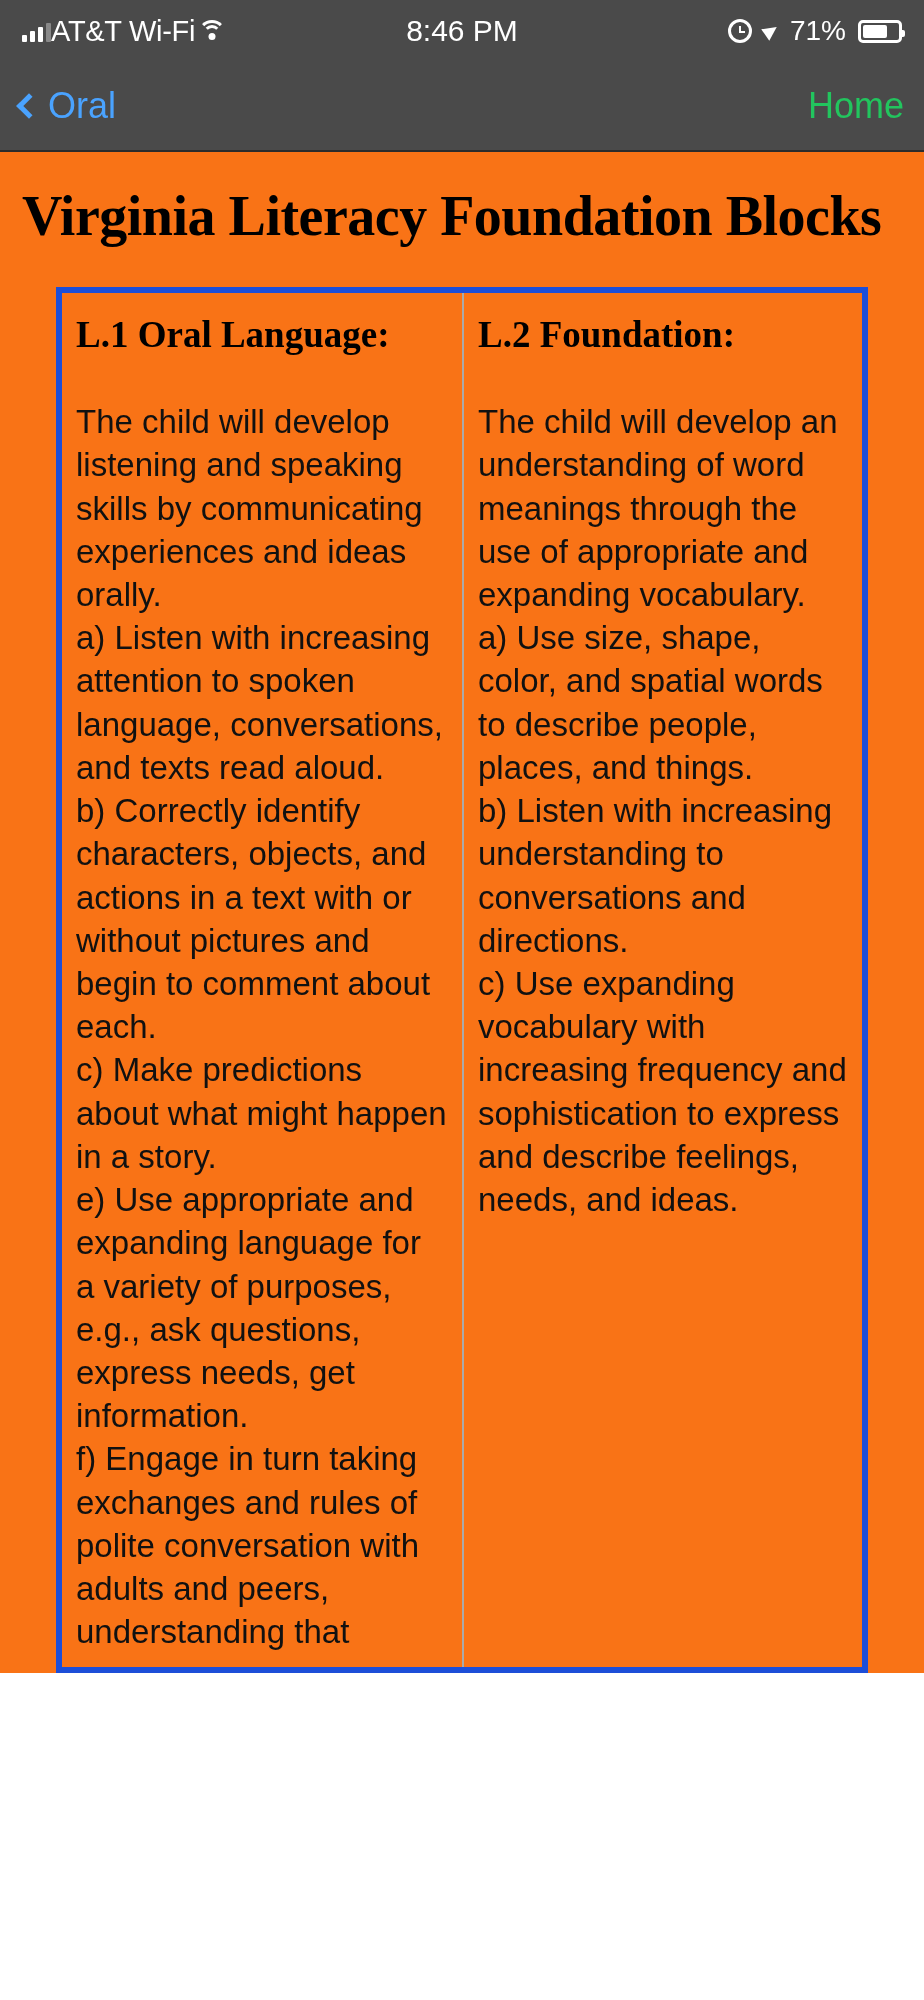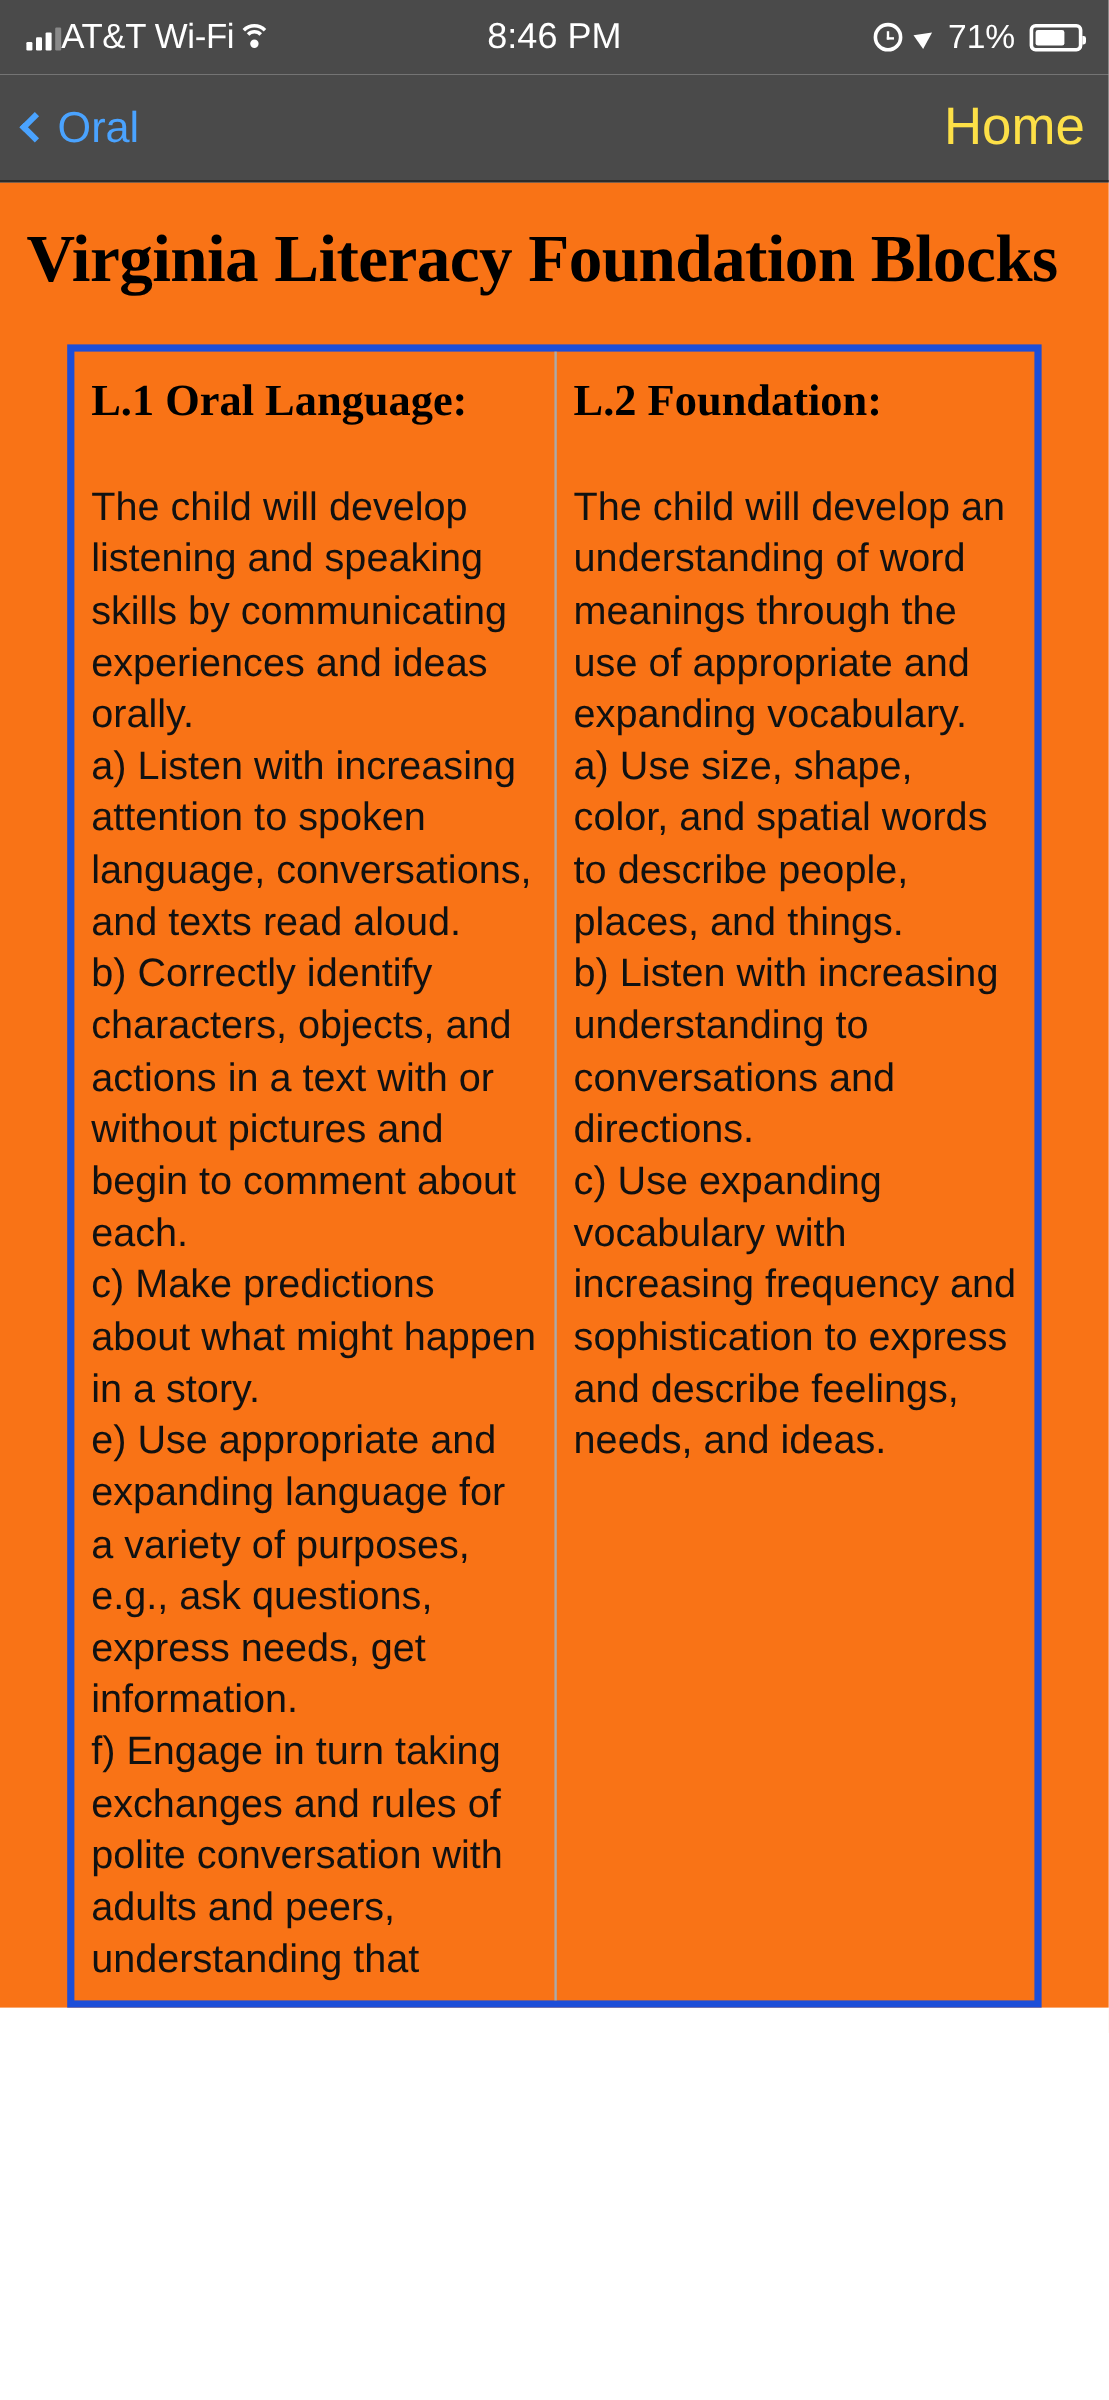--- a/index.html
+++ b/index.html
@@ -155,22 +155,22 @@
   .nav-title {
     position: absolute;
     left: 0; right: 0;
     text-align: center;
     font-size: 37px;
     font-weight: bold;
     pointer-events: none;
   }
   .nav-home {
     margin-left: auto;
-    color: #fde047;
-    font-size: 44px;
+    color: #22c55e;
+    font-size: 36px;
     z-index: 2;
   }
 
   
   .content {
     padding: 30px 22px 0 22px;
     background: #f97316;
   }
   .doc-title {
     font-family: "Liberation Serif", serif;

